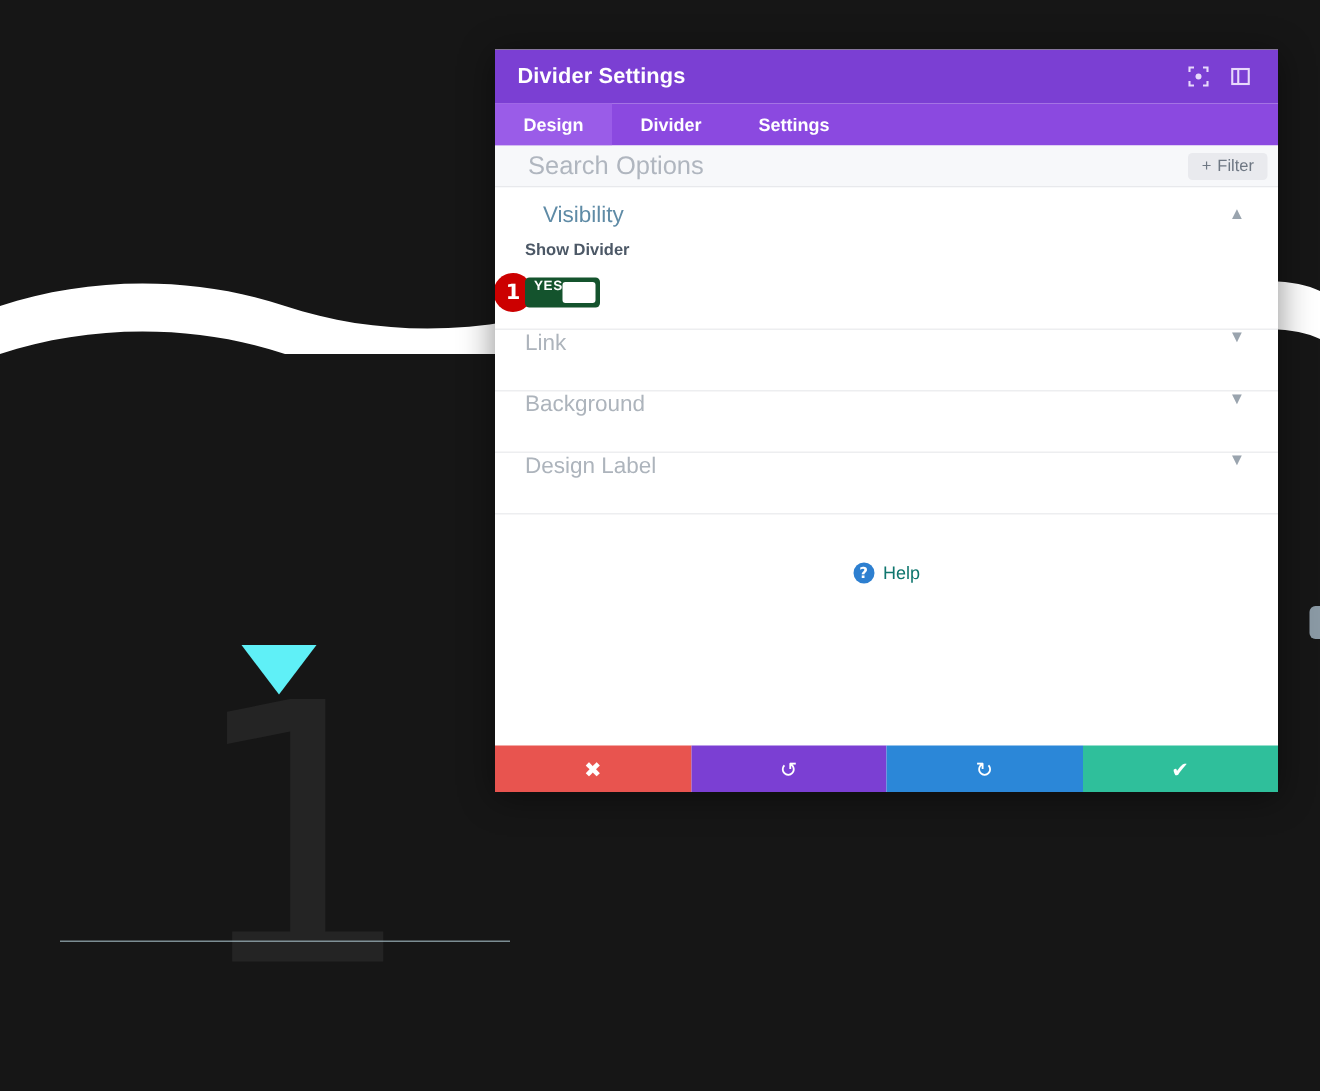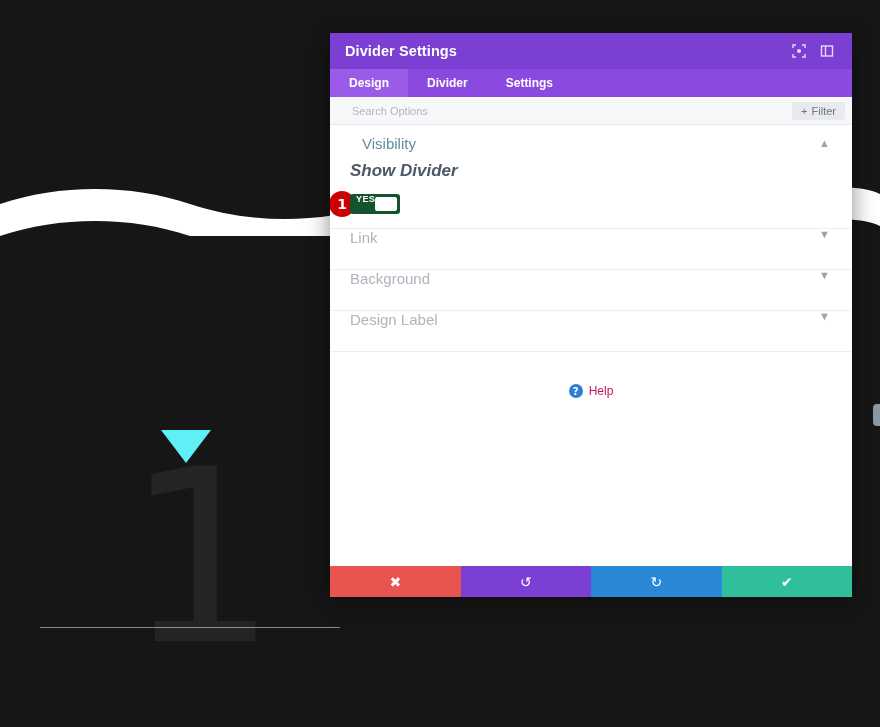--- a/index.html
+++ b/index.html
@@ -72,21 +72,21 @@
     width: 7px; height: 22px;
     background: #9fb0bd;
     border-radius: 4px 0 0 4px;
     opacity: .85;
   }
 
   
   #settings-modal {
     position: absolute;
     left: 330px; top: 33px;
-    width: 522px; height: 564px;
+    width: 522px; height: 495px;
     background: #ffffff;
     display: flex;
     flex-direction: column;
     box-shadow: 0 3px 22px rgba(0,0,0,.45);
     overflow: hidden;
   }
 
   
   .modal-header {
     height: 36px;
@@ -136,21 +136,21 @@
     border-bottom: 1px solid #e8e9ec;
     display: flex;
     align-items: center;
     padding: 0 7px 0 20px;
     flex: none;
   }
   .search-input {
     flex: 1;
     border: none; outline: none;
     background: transparent;
-    font-size: 11px;
+    font-size: 17px;
     color: #4c5866;
     font-family: "Liberation Sans", sans-serif;
   }
   .search-input::placeholder { color: #b0b6bf; }
   .filter-btn {
     background: #e9eaee;
     color: #6e7783;
     font-size: 11px;
     border-radius: 3px;
     padding: 3px 9px;
@@ -177,25 +177,24 @@
     flex: 1;
     font-size: 15px;
     color: #5f8ba6;
     font-weight: 400;
     margin-left: 12px;
   }
   .chev { color: #9aa4ae; font-size: 11px; line-height: 1; }
 
   .field-block { padding: 0 20px; position: relative; }
   .field-label {
-    font-size: 17px;
+    font-size: 11px;
     font-weight: bold;
     color: #4c5866;
     margin-bottom: 7px;
-    font-style: italic;
   }
   .toggle-wrap { position: relative; display: inline-block; }
   .toggle {
     width: 50px; height: 20px;
     background: #14532d;
     border-radius: 3px;
     display: flex; align-items: flex-start;
     cursor: pointer;
     position: relative;
   }
@@ -249,21 +248,21 @@
   }
   .help-icon {
     width: 14px; height: 14px;
     border-radius: 50%;
     background: #2d7fd0;
     color: #ffffff;
     font-size: 10px; font-weight: bold;
     display: flex; align-items: center; justify-content: center;
     font-family: "DejaVu Sans", sans-serif;
   }
-  .help-text { font-size: 12px; color: #be185d; }
+  .help-text { font-size: 12px; color: #0f766e; }
 
   
   .modal-footer {
     height: 31px;
     display: flex;
     flex: none;
   }
   .footer-btn {
     flex: 1;
     display: flex; align-items: center; justify-content: center;

